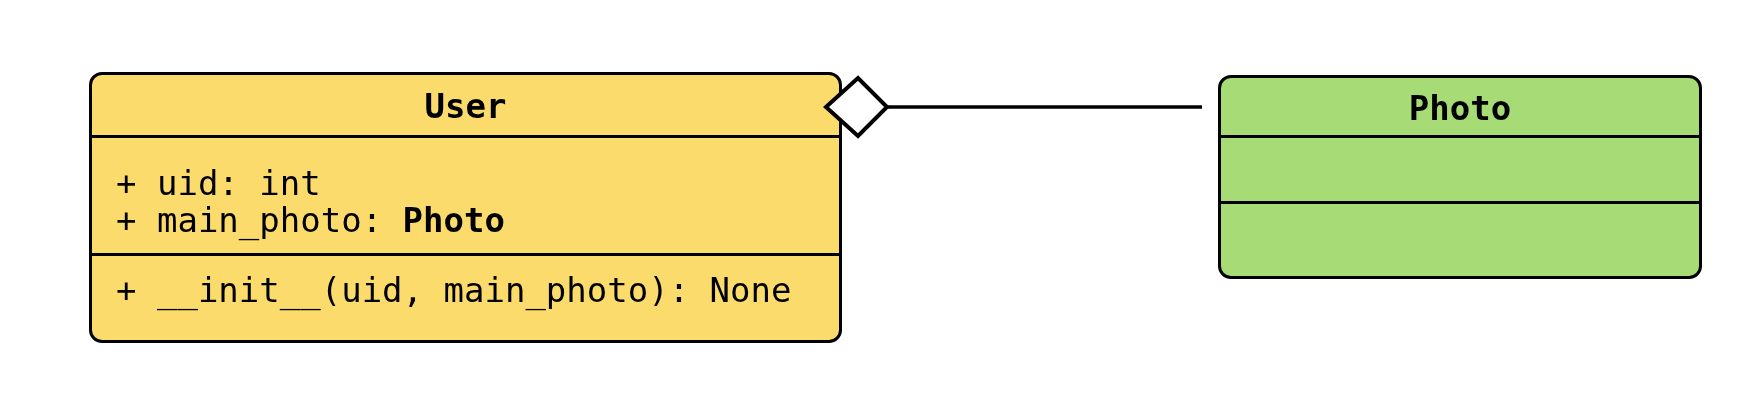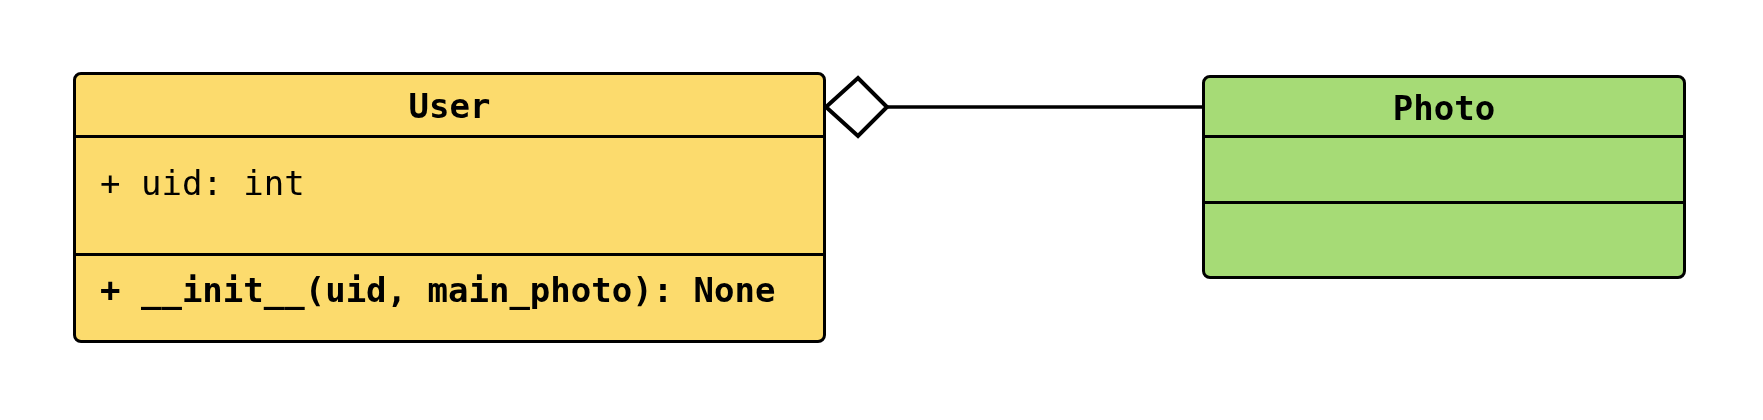--- a/index.html
+++ b/index.html
@@ -13,23 +13,24 @@
     height: 420px;
     background: #ffffff;
     overflow: hidden;
     font-family: "DejaVu Sans Mono", "Liberation Mono", monospace;
     color: #000000;
   }
   .class-box {
     position: absolute;
     box-sizing: border-box;
     border: 3px solid #000000;
-    border-radius: 8px;
+    border-radius: 13px;
     display: flex;
     flex-direction: column;
+    margin-left: 16px;
   }
   .user-box {
     left: 73px;
     top: 72px;
     width: 753px;
     height: 271px;
     background: #FCDB6D;
   }
   .photo-box {
     left: 1202px;
@@ -46,21 +47,21 @@
     border-top: 3px solid #000000;
   }
   .header-compartment {
     display: flex;
     align-items: center;
     justify-content: center;
     padding-top: 3px;
   }
   .user-box .header-compartment { height: 60px; }
   .user-box .attrs-compartment   { height: 118px; padding: 27px 0 0 24px; }
-  .user-box .methods-compartment { flex: 1 1 auto; padding: 16px 8px 0 24px; font-weight: bold; }
+  .user-box .methods-compartment { flex: 1 1 auto; padding: 16px 8px 0 24px; }
   .photo-box .header-compartment { height: 57px; }
   .photo-box .attrs-compartment  { height: 66px; }
   .photo-box .methods-compartment{ flex: 1 1 auto; }
   .class-title {
     font-size: 34px;
     font-weight: bold;
     line-height: 37px;
     white-space: pre;
   }
   .code-line {
@@ -94,20 +95,21 @@
 <body>
 
 <div class="canvas">
 
   <div class="class-box user-box" style="background: rgb(252, 219, 109);">
     <div class="compartment header-compartment">
       <span class="class-title">User</span>
     </div>
     <div class="compartment attrs-compartment">
       <div class="code-line"><span>+ uid: int</span><span class="type-bold"></span></div>
+      <div class="code-line"><span>+ main_photo: </span><span class="type-bold">Photo</span></div>
     </div>
     <div class="compartment methods-compartment">
       <div class="code-line"><span>+ __init__(uid, main_photo): None</span></div>
     </div>
   </div>
 
   <svg class="connector-svg" viewBox="0 0 390 80">
     <line x1="64" y1="37" x2="382" y2="37" stroke="#000000" stroke-width="3.5"></line>
     <polygon points="6,37 38,8 67,37 38,66" fill="#FFFFFF" stroke="#000000" stroke-width="4" stroke-linejoin="miter"></polygon>
   </svg>

